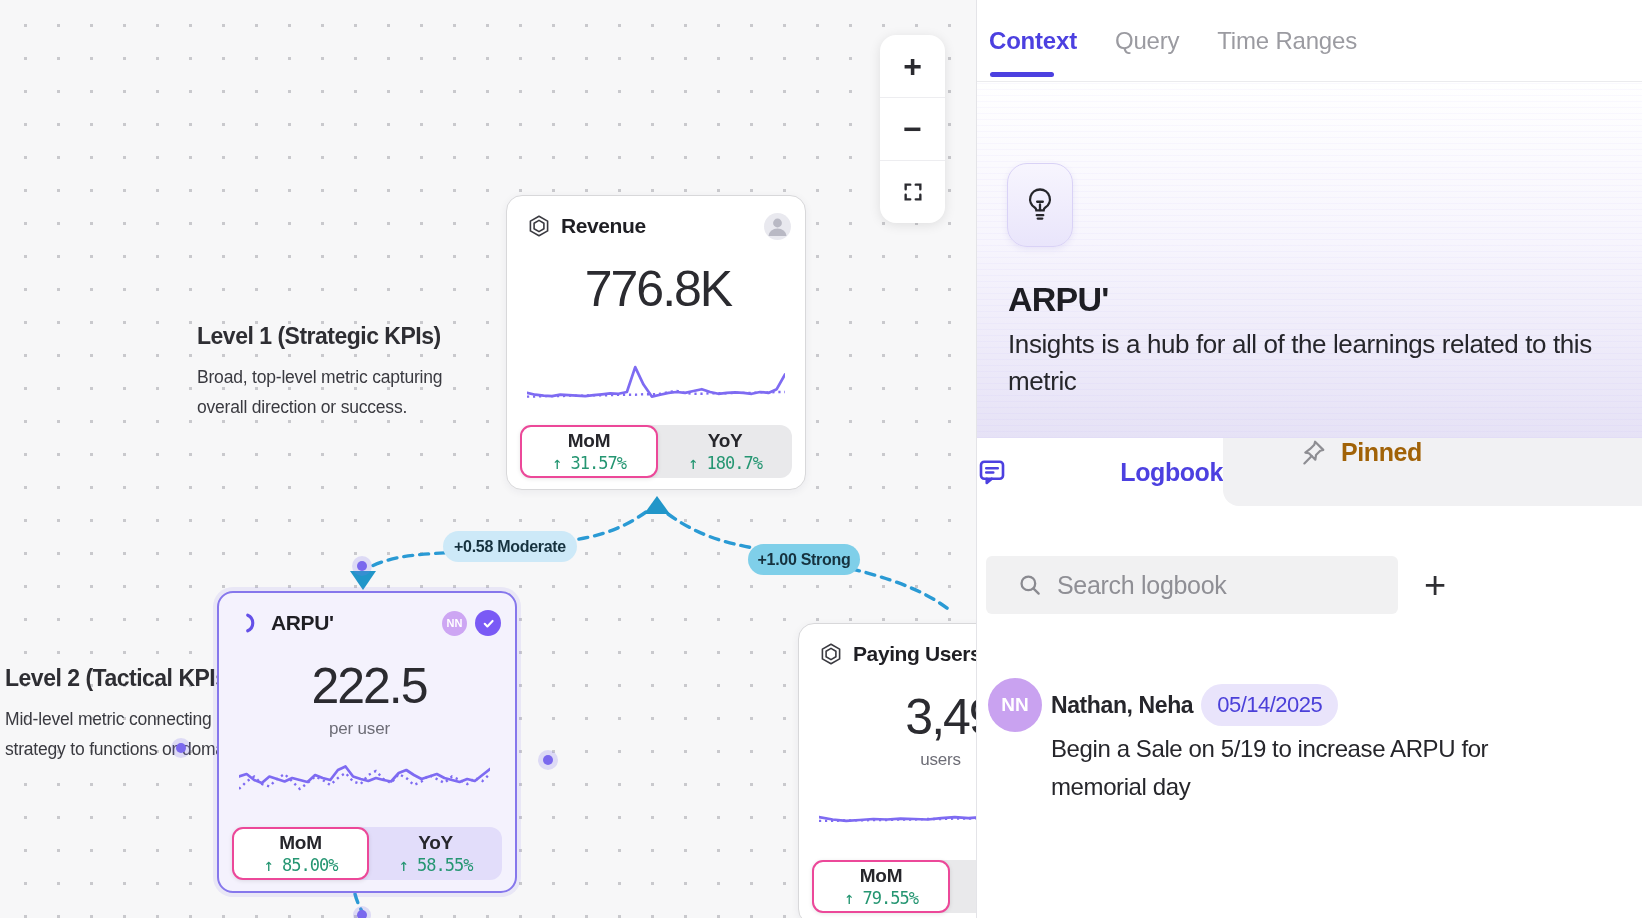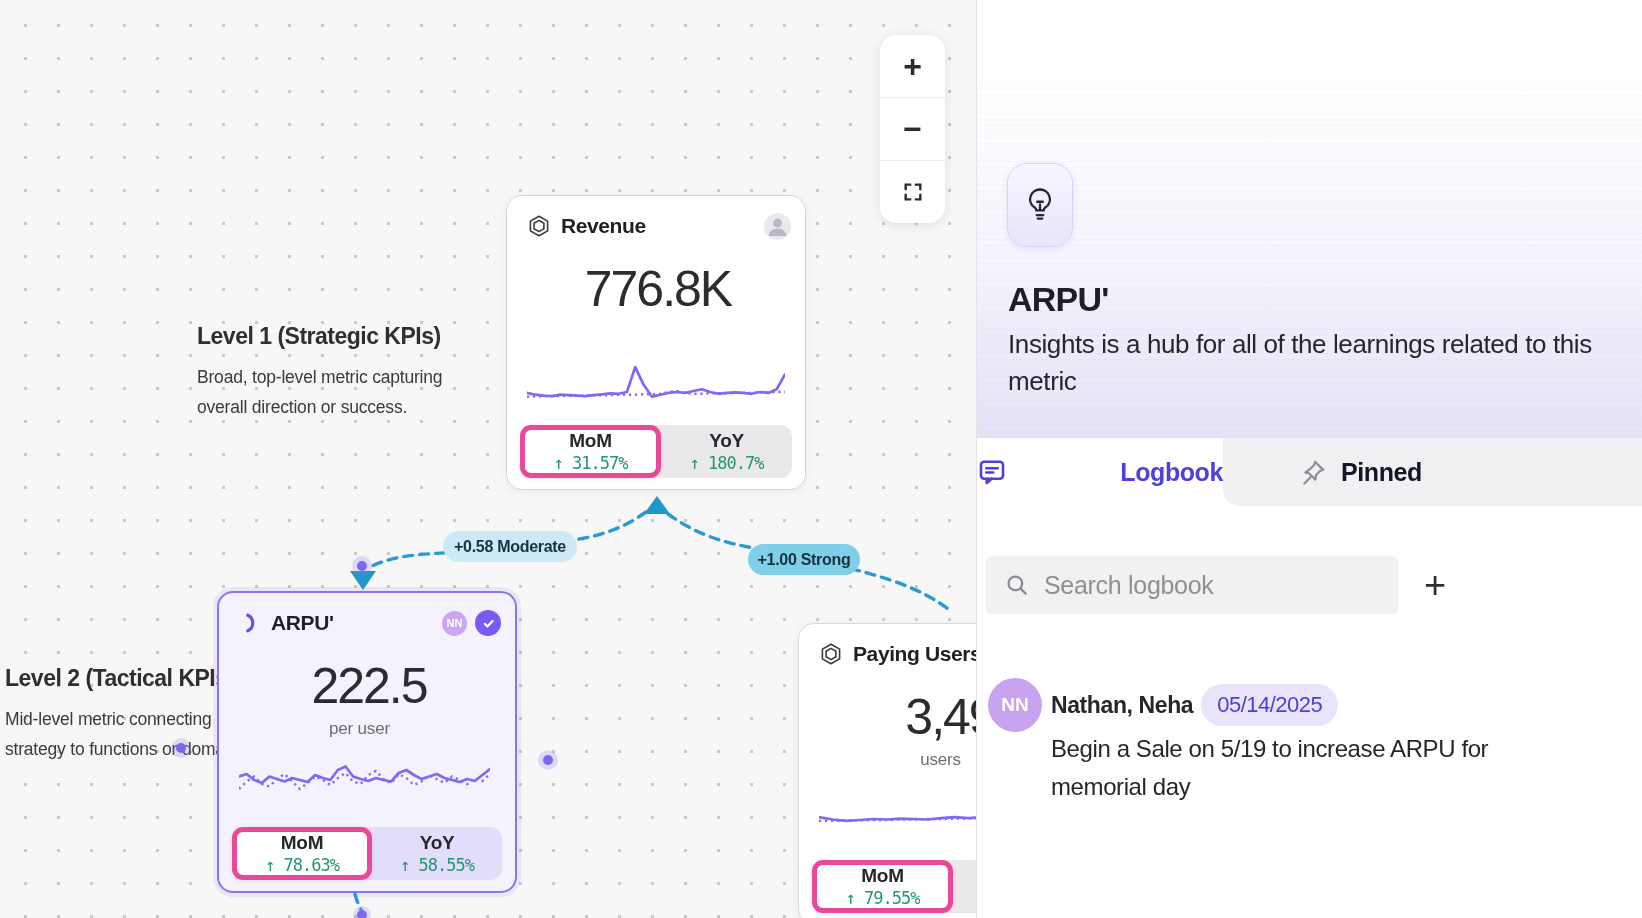--- a/index.html
+++ b/index.html
@@ -54,21 +54,21 @@
   .card-unit { position:absolute; left:0; right:15px; top:126px; text-align:center;
     font-size:17px; color:#6d6d76; }
   .spark { position:absolute; left:20px; top:158px; }
   .spark-solid  { fill:none; stroke:#7e6bf2; stroke-width:2.7; stroke-linejoin:round; stroke-linecap:round; }
   .spark-dotted { fill:none; stroke:#7e6bf2; stroke-width:2.4; stroke-dasharray:2.2 3.8; }
   .toggle-group { position:absolute; left:13px; right:13px; bottom:11px; height:53px;
     background:#e9e9eb; border-radius:12px; display:flex; }
   .card.selected .toggle-group { background:#e2ddfa; }
   .toggle { flex:1; display:flex; flex-direction:column; align-items:center;
     justify-content:center; border-radius:11px; gap:1px; }
-  .toggle.active { background:#fff; border:5px solid #ec4899; box-shadow:0 1px 4px rgba(0,0,0,.10); }
+  .toggle.active { background:#fff; border:2px solid #ec4899; box-shadow:0 1px 4px rgba(0,0,0,.10); }
   .toggle-label { font-size:19px; font-weight:bold; color:#26262b; letter-spacing:-0.3px; }
   .toggle-value { font-family:"DejaVu Sans Mono",monospace; font-size:17px; color:#259672; letter-spacing:-1px; }
 
   
   .zoombar { position:absolute; z-index:5; left:880px; top:35px; width:65px; height:188px;
     background:#fff; border-radius:16px; box-shadow:0 2px 12px rgba(0,0,0,.10);
     display:flex; flex-direction:column; }
   .zoombtn { flex:1; display:flex; align-items:center; justify-content:center;
     font-size:32px; font-weight:bold; color:#2b2b30; }
   .zoombtn + .zoombtn { border-top:1px solid #ededf0; }
@@ -93,25 +93,25 @@
     display:flex; align-items:center; justify-content:center; }
   .hero-title { position:absolute; left:31px; top:198px; font-size:34px; font-weight:800;
     letter-spacing:-0.8px; color:#1e1e24; }
   .hero-desc { position:absolute; left:31px; top:244px; width:600px; font-size:26px;
     line-height:37px; color:#26262b; letter-spacing:-0.4px; }
   .logrow { position:absolute; left:0; top:438px; width:100%; height:68px; }
   .logtab { position:absolute; left:0; top:0; width:246px; height:68px; background:#fff;
     display:flex; align-items:center; justify-content:space-between; gap:14px;
     color:#4c40e0; font-size:25px; font-weight:bold; letter-spacing:-0.4px; }
   .pintab { position:absolute; left:246px; top:0; width:420px; height:68px; background:#f1f1f3;
-    border-radius:0 0 0 16px; display:flex; align-items:center; gap:14px; padding-left:76px;
-    color:#0f172a; font-size:25px; font-weight:bold; letter-spacing:-0.4px; }
+    border-radius:0 0 0 16px; display:flex; gap:14px; padding-left:76px;
+    color:#a16207; font-size:25px; font-weight:bold; letter-spacing:-0.4px; }
   .searchrow { position:absolute; left:0; top:556px; width:100%; height:60px; }
   .search-box { position:absolute; left:9px; top:0; width:412px; height:58px;
-    background:#f1f1f2; border-radius:6px; display:flex; align-items:center; padding-left:18px; gap:14px; }
+    background:#f1f1f2; border-radius:6px; display:flex; align-items:center; padding-left:31px; gap:14px; }
   .search-box input { border:none; outline:none; background:transparent; flex:1;
     font-family:inherit; font-size:25px; color:#3a3a40; letter-spacing:-0.3px; }
   .search-box input::placeholder { color:#8f8f95; }
   .add-btn { position:absolute; left:433px; top:4px; width:50px; height:50px;
     display:flex; align-items:center; justify-content:center;
     font-size:38px; font-weight:300; color:#2f2f33; }
   .entry { position:absolute; left:11px; top:658px; width:640px; }
   .entry-avatar { position:absolute; left:0; top:20px; width:54px; height:54px; border-radius:50%;
     background:#c9a2f0; color:#fff; font-size:19px; font-weight:bold;
     display:flex; align-items:center; justify-content:center; letter-spacing:0; }
@@ -220,21 +220,21 @@
       </div>
       <div class="card-value">222.5</div>
       <div class="card-unit">per user</div>
       <svg class="spark" width="251" height="56" viewBox="0 0 251 56">
           <polyline points="0.0,38.0 7.6,30.5 15.2,25.5 22.8,33.0 30.4,35.5 38.0,28.0 45.6,23.0 53.2,30.5 60.8,38.0 68.5,32.0 76.1,25.5 83.7,29.0 91.3,34.0 98.9,27.0 106.5,22.0 114.1,30.5 121.7,33.0 129.3,24.0 136.9,20.0 144.5,28.0 152.1,32.0 159.7,23.0 167.3,27.0 174.9,34.0 182.5,30.5 190.2,24.0 197.8,28.0 205.4,32.0 213.0,25.5 220.6,29.0 228.2,33.0 235.8,27.0 243.4,30.0 251.0,23.0" class="spark-dotted"></polyline>
           <polyline points="0.0,25.5 7.6,23.0 15.2,29.0 22.8,32.0 30.4,25.5 38.0,28.0 45.6,30.5 53.2,27.0 60.8,29.0 68.5,31.0 76.1,24.0 83.7,27.0 91.3,29.0 98.9,19.0 106.5,15.5 114.1,25.5 121.7,28.0 129.3,30.0 136.9,27.0 144.5,29.0 152.1,30.5 159.7,22.0 167.3,19.0 174.9,24.0 182.5,28.0 190.2,25.5 197.8,23.0 205.4,27.0 213.0,29.0 220.6,31.0 228.2,28.0 235.8,30.0 243.4,24.0 251.0,18.0" class="spark-solid"></polyline>
         </svg>
       <div class="toggle-group">
         <div class="toggle active">
           <span class="toggle-label">MoM</span>
-          <span class="toggle-value">↑ 78.63%</span>
+          <span class="toggle-value">↑ 85.00%</span>
         </div>
         <div class="toggle">
           <span class="toggle-label">YoY</span>
           <span class="toggle-value">↑ 58.55%</span>
         </div>
       </div>
     </div>
 
     <div class="card" id="card-paying">
       <div class="card-head">
@@ -266,20 +266,25 @@
       <div class="zoombtn">−</div>
       <div class="zoombtn">
         <svg width="22" height="22" viewBox="0 0 24 24" fill="none" stroke="#2b2b30" stroke-width="2.6" stroke-linecap="round">
           <path d="M4 9 V4 H9 M15 4 H20 V9 M20 15 V20 H15 M9 20 H4 V15"></path>
         </svg>
       </div>
     </div>
   </div>
 
   <div class="panel">
+    <div class="tabbar">
+      <div class="tab active">Context</div>
+      <div class="tab">Query</div>
+      <div class="tab">Time Ranges</div>
+    </div>
 
     <div class="hero">
       <div class="bulb-tile">
         <svg width="34" height="38" viewBox="0 0 24 28" fill="none" stroke="#26262b" stroke-width="1.7" stroke-linecap="round">
           <path d="M12 2.6 a7.2 7.2 0 0 1 3.9 13.3 c-.7.45-1.1 1.2-1.2 2 h-5.4 c-.1-.8-.5-1.55-1.2-2 A7.2 7.2 0 0 1 12 2.6 z"></path>
           <path d="M12 17.8 v-4.2 m-2.1-2.0 h4.2"></path>
           <path d="M9.6 21.5 h4.8 M10.3 24 h3.4"></path>
         </svg>
       </div>
       <div class="hero-title">ARPU'</div>

